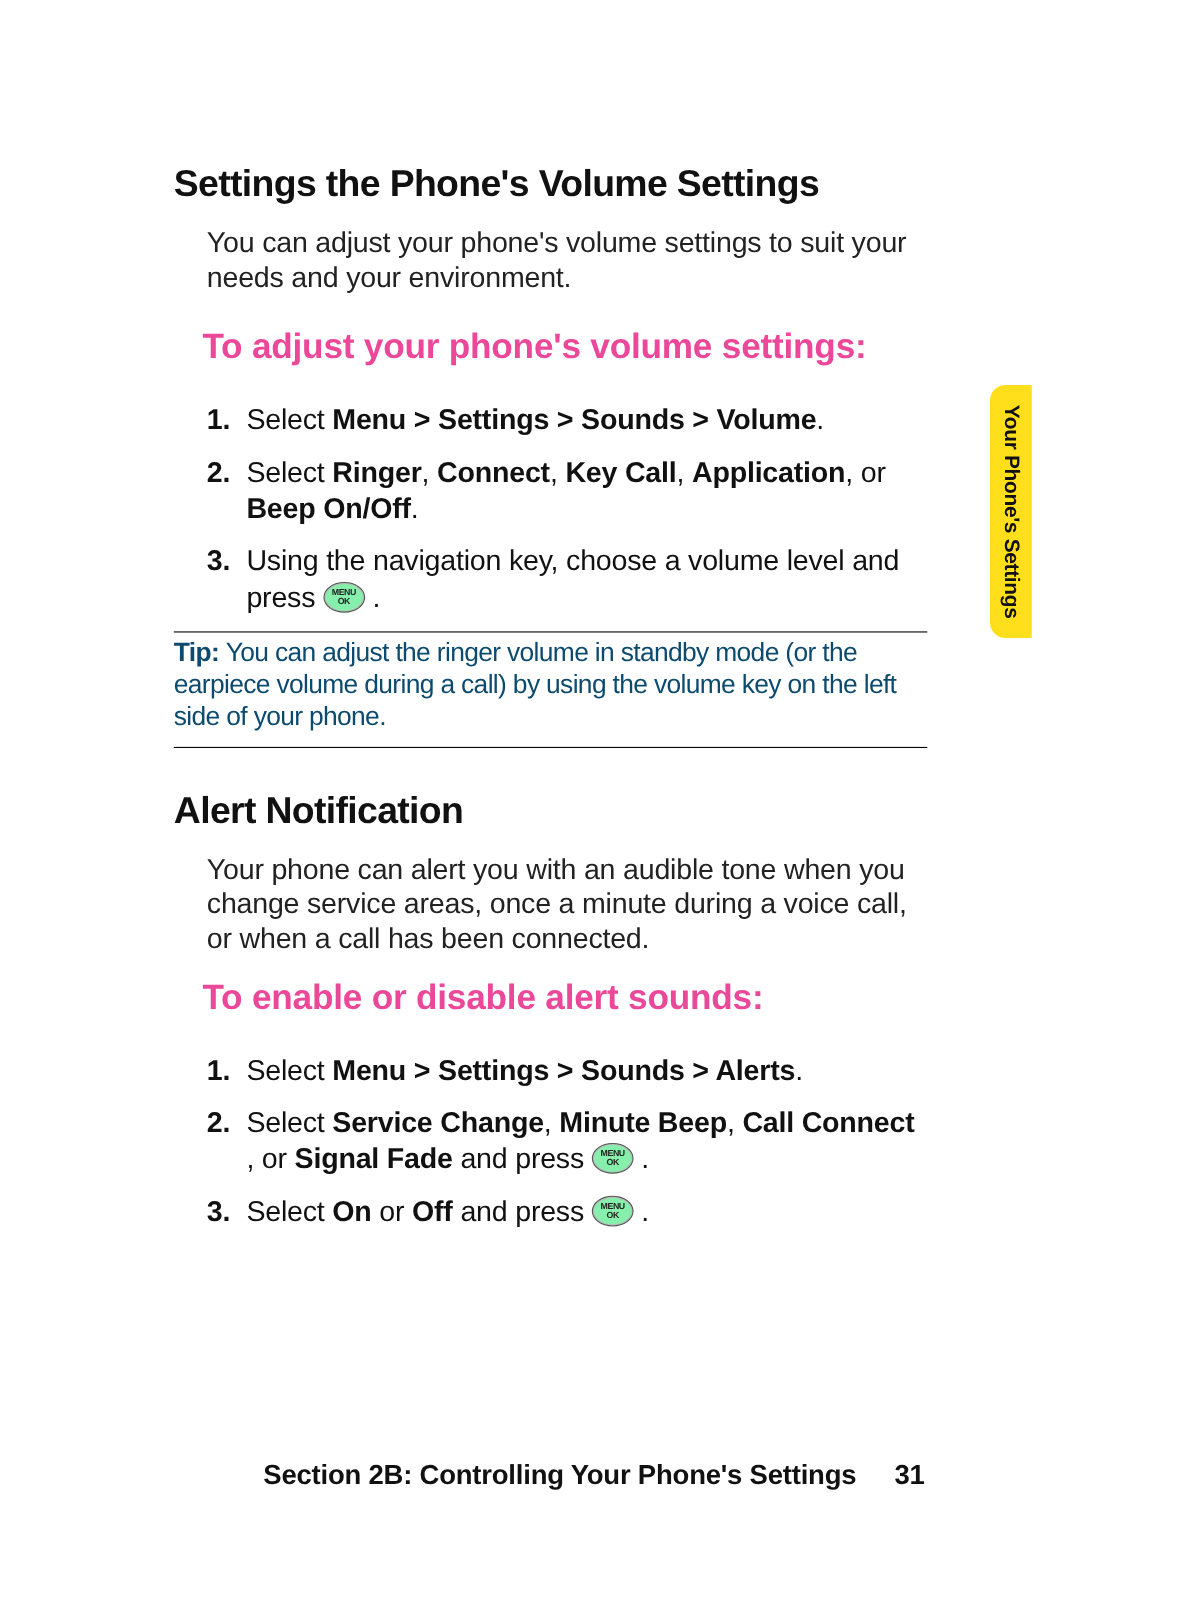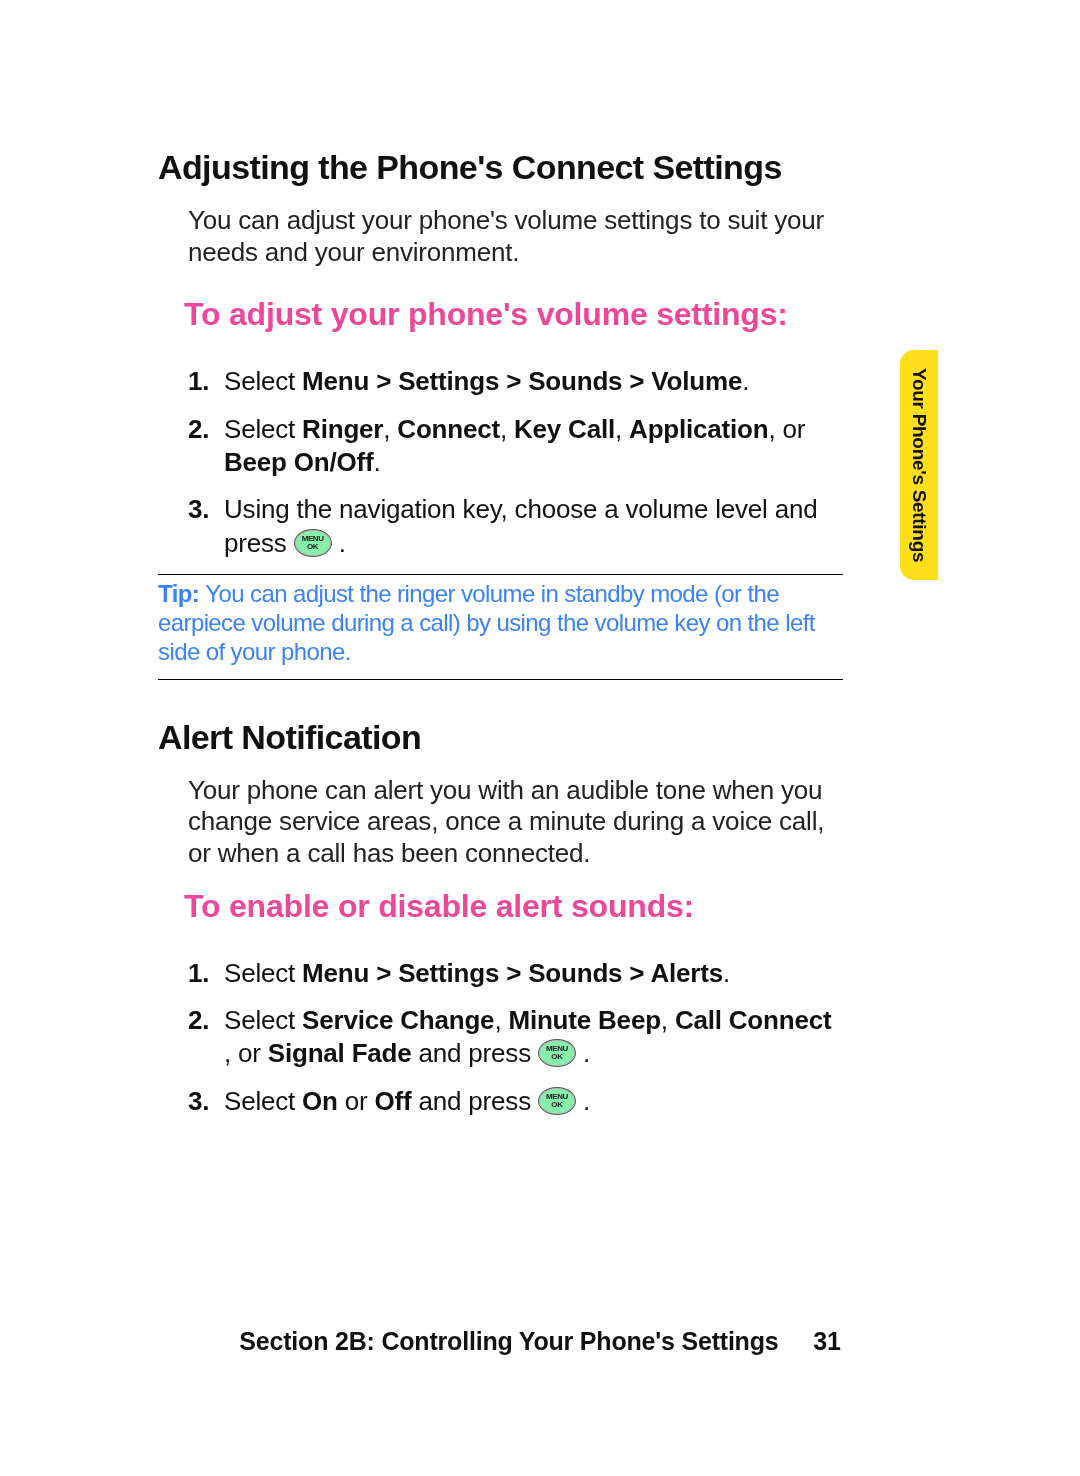--- a/index.html
+++ b/index.html
@@ -66,21 +66,21 @@
   .b { font-weight: 700; }
   .tip-sep {
     border: none;
     border-top: 1.5px solid #000;
     margin: 12px 0 4px 0;
   }
   .tip {
     font-size: 24px;
     line-height: 1.22;
     margin: 0 0 4px 0;
-    color: #3b82f6;
+    color: #0c4a6e;
     letter-spacing: -0.6px;
   }
   .menu-ok {
     display: inline-flex;
     align-items: center;
     justify-content: center;
     vertical-align: middle;
     width: 36px;
     height: 26px;
     border: 1.5px solid #555;
@@ -142,21 +142,21 @@
 <body>
 
 <div class="page">
 
   <div class="side-tab">
     <div class="label">Your Phone's Settings</div>
   </div>
 
   <div class="content">
 
-    <h2>Adjusting the Phone's Connect Settings</h2>
+    <h2>Settings the Phone's Volume Settings</h2>
     <p class="intro">You can adjust your phone's volume settings to suit your needs and your environment.</p>
     <p class="subhead mt28">To adjust your phone's volume settings:</p>
 
     <ol class="steps">
       <li>
         <span class="num">1.</span>
         <span class="body">
           <span>Select </span><span class="b">Menu &gt; Settings &gt; Sounds &gt; Volume</span><span>.</span>
         </span>
       </li>

